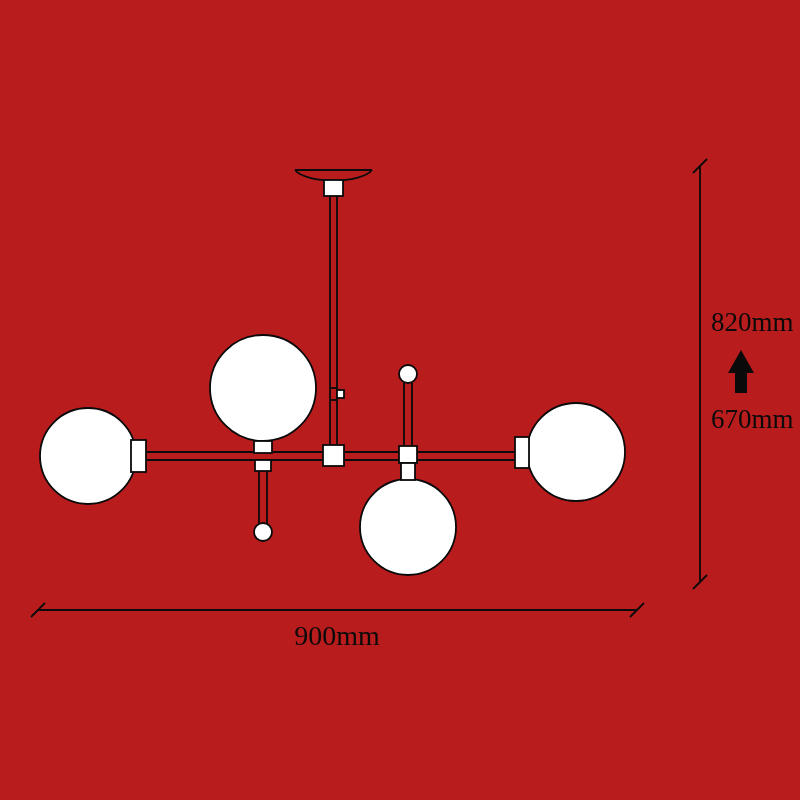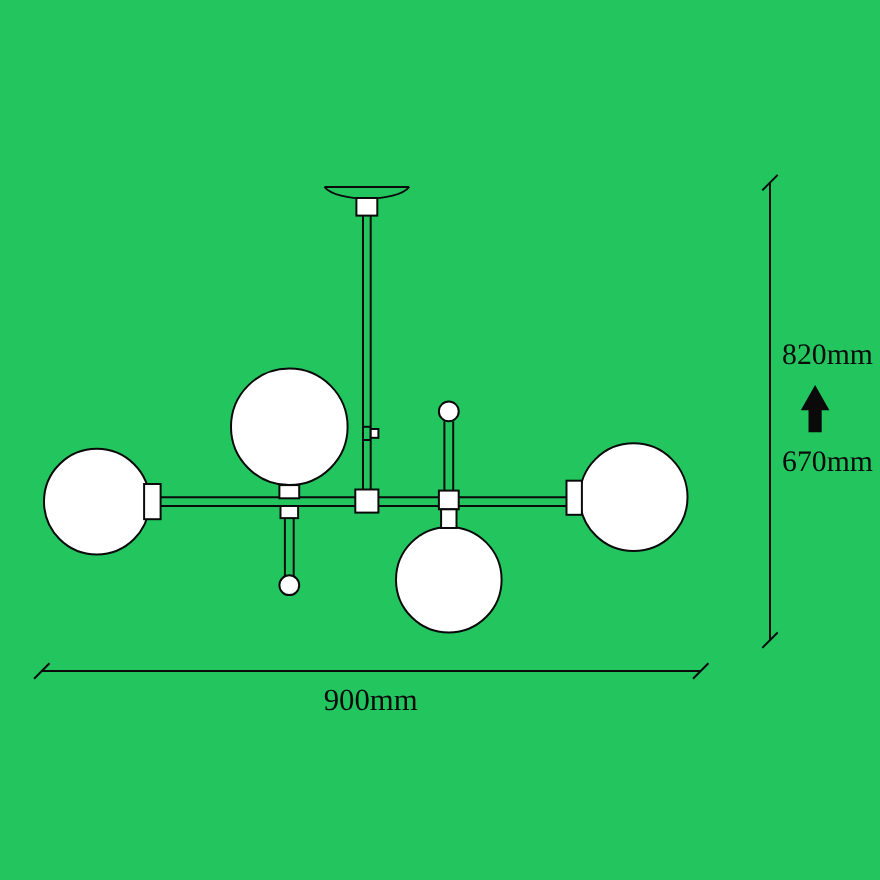--- a/index.html
+++ b/index.html
@@ -7,21 +7,21 @@
     padding: 0;
     width: 800px;
     height: 800px;
     background: #ffffff;
     font-family: "Liberation Serif", serif;
   }
   .stage {
     position: relative;
     width: 800px;
     height: 800px;
-    background: #22c55e;
+    background: #b91c1c;
     overflow: hidden;
   }
   svg { display: block; }
   .line {
     stroke: #0a0a0a;
     stroke-width: 1.8;
     fill: none;
     stroke-linecap: butt;
   }
   .whitefill {

